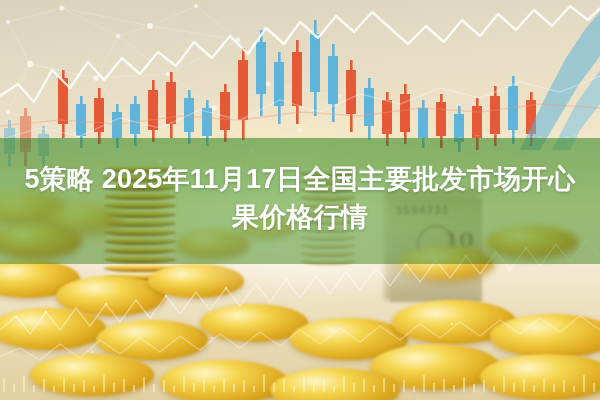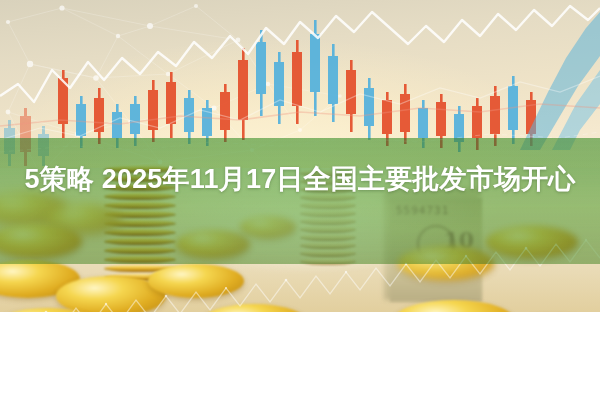--- a/index.html
+++ b/index.html
@@ -1,20 +1,20 @@
 <!DOCTYPE html>
 <html><head>
 <meta charset="utf-8">
 <style>
   html,body{margin:0;padding:0;background:#fff;}
   body{font-family:"Liberation Sans","DejaVu Sans",sans-serif;}
 
   #banner{
     position:relative;
-    width:600px;height:312px;
+    width:600px;height:400px;
     overflow:hidden;
     background:#efe6d2;
   }
 
   
   .layer{position:absolute;inset:0;}
 
   #sky{
     background:
       radial-gradient(ellipse 420px 200px at 46% 58%, rgba(255,246,214,.95) 0%, rgba(255,240,200,.45) 45%, rgba(255,235,190,0) 72%),
@@ -412,15 +412,16 @@
       <line x1="584" y1="392" x2="584" y2="375"></line>
         <line x1="594" y1="392" x2="594" y2="383"></line>
     </g>
   </svg>
 
   <div id="band"></div>
   <div id="band2"></div>
 
   <div id="title">
     <div>5策略 2025年11月17日全国主要批发市场开心</div>
+    <div>果价格行情</div>
   </div>
 
 </div>
 
 </body></html>

